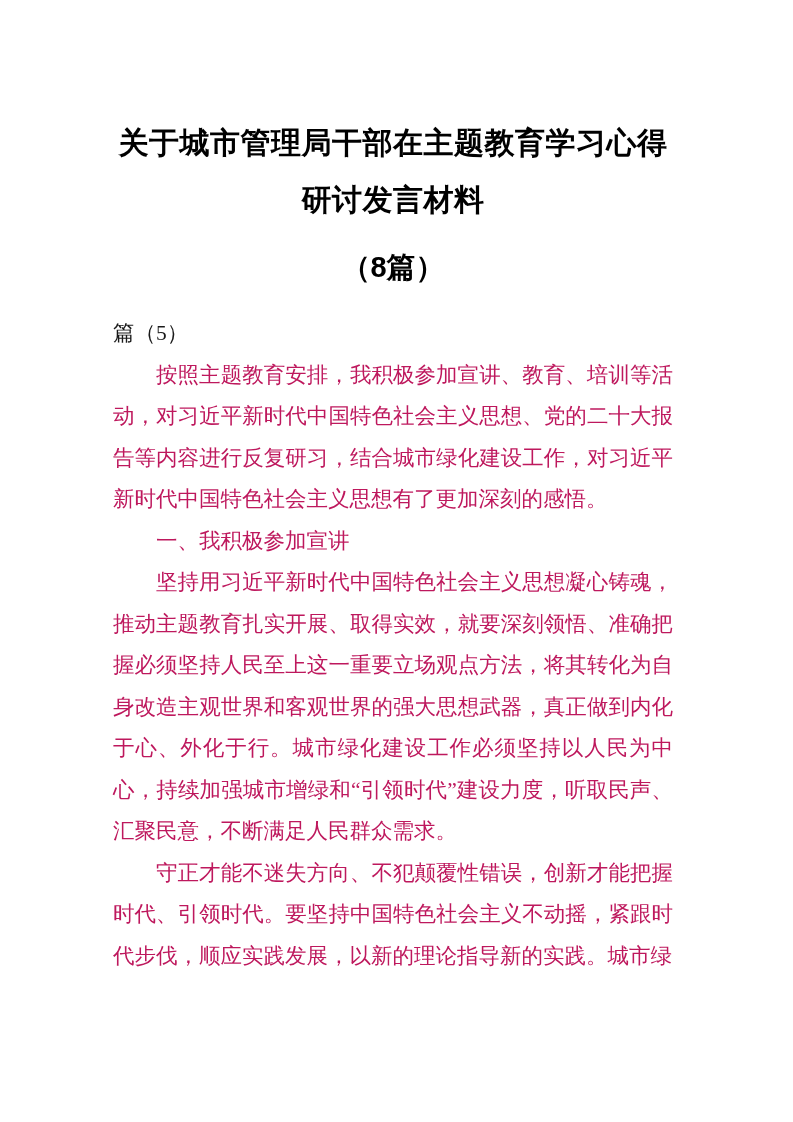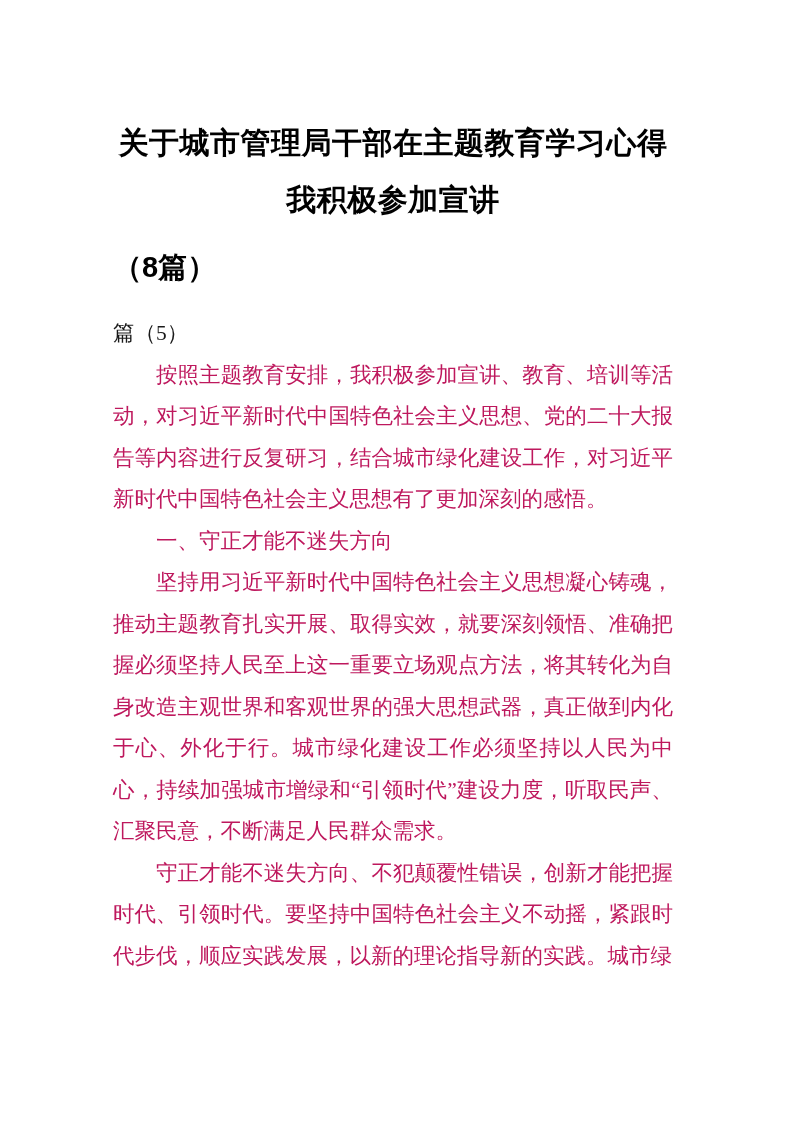--- a/index.html
+++ b/index.html
@@ -26,20 +26,21 @@
     line-height: 57px;
     text-align: center;
     letter-spacing: 0.5px;
   }
   .doc-count {
     margin: 17px 0 12px 0;
     font-family: "Liberation Sans", "DejaVu Sans", sans-serif;
     font-weight: bold;
     font-size: 29px;
     line-height: 44px;
+    text-align: center;
   }
   .piece-label {
     margin: 24px 0 0 0;
     font-size: 21.5px;
     line-height: 41.5px;
     text-indent: 0;
     color: #1a1a1a;
   }
   .para {
     margin: 0;
@@ -54,28 +55,28 @@
     text-align: left;
   }
 </style>
 </head>
 <body>
 
 <div class="page">
 
   <h1 class="doc-title">
     <span class="title-line">关于城市管理局干部在主题教育学习心得</span><br>
-    <span class="title-line">我积极参加宣讲</span>
+    <span class="title-line">研讨发言材料</span>
   </h1>
 
   <div class="doc-count">（8篇）</div>
 
   <div class="piece-label">篇（5）</div>
 
   <div class="body-text">
     <p class="para">按照主题教育安排，我积极参加宣讲、教育、培训等活动，对习近平新时代中国特色社会主义思想、党的二十大报告等内容进行反复研习，结合城市绿化建设工作，对习近平新时代中国特色社会主义思想有了更加深刻的感悟。</p>
-    <p class="para heading">一、守正才能不迷失方向</p>
+    <p class="para heading">一、我积极参加宣讲</p>
     <p class="para">坚持用习近平新时代中国特色社会主义思想凝心铸魂，推动主题教育扎实开展、取得实效，就要深刻领悟、准确把握必须坚持人民至上这一重要立场观点方法，将其转化为自身改造主观世界和客观世界的强大思想武器，真正做到内化于心、外化于行。城市绿化建设工作必须坚持以人民为中心，持续加强城市增绿和“引领时代”建设力度，听取民声、汇聚民意，不断满足人民群众需求。</p>
     <p class="para">守正才能不迷失方向、不犯颠覆性错误，创新才能把握时代、引领时代。要坚持中国特色社会主义不动摇，紧跟时代步伐，顺应实践发展，以新的理论指导新的实践。城市绿</p>
     <p class="para heading">二、必须坚持守正创新</p>
   </div>
 
 </div>
 
 </body></html>

